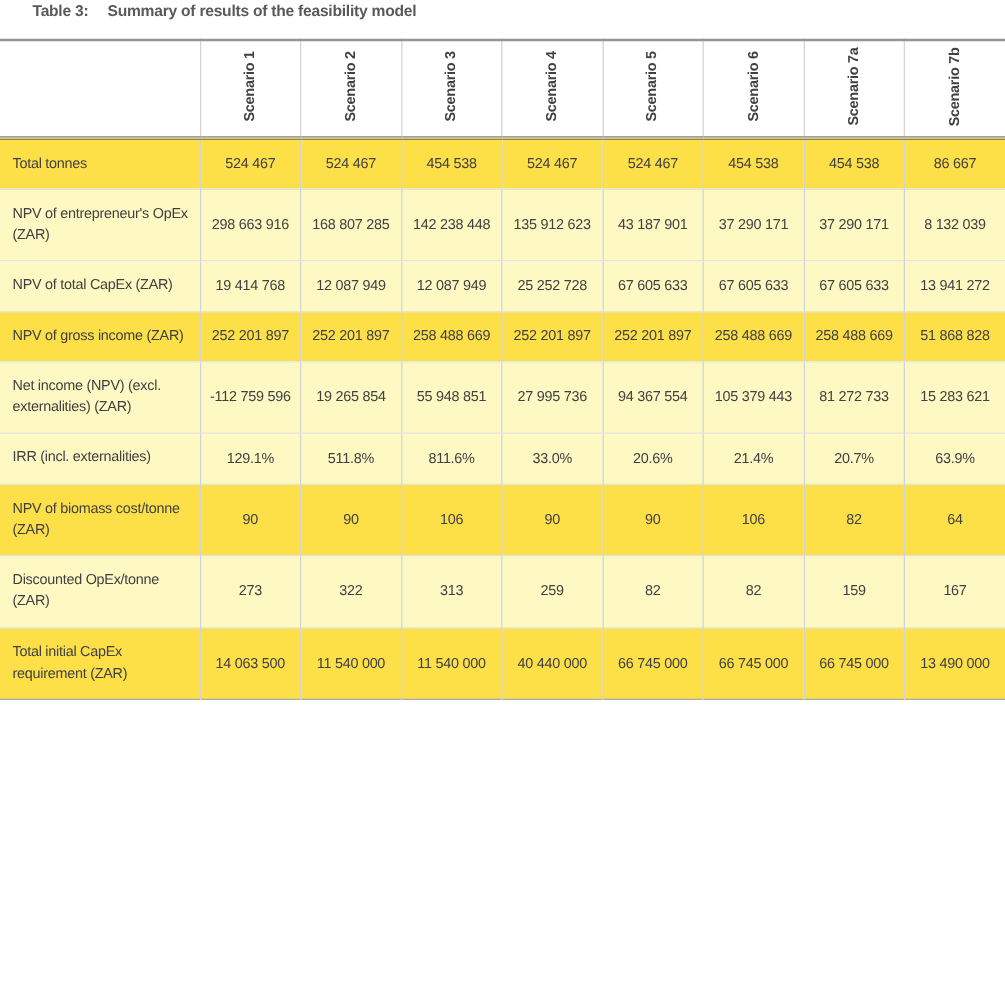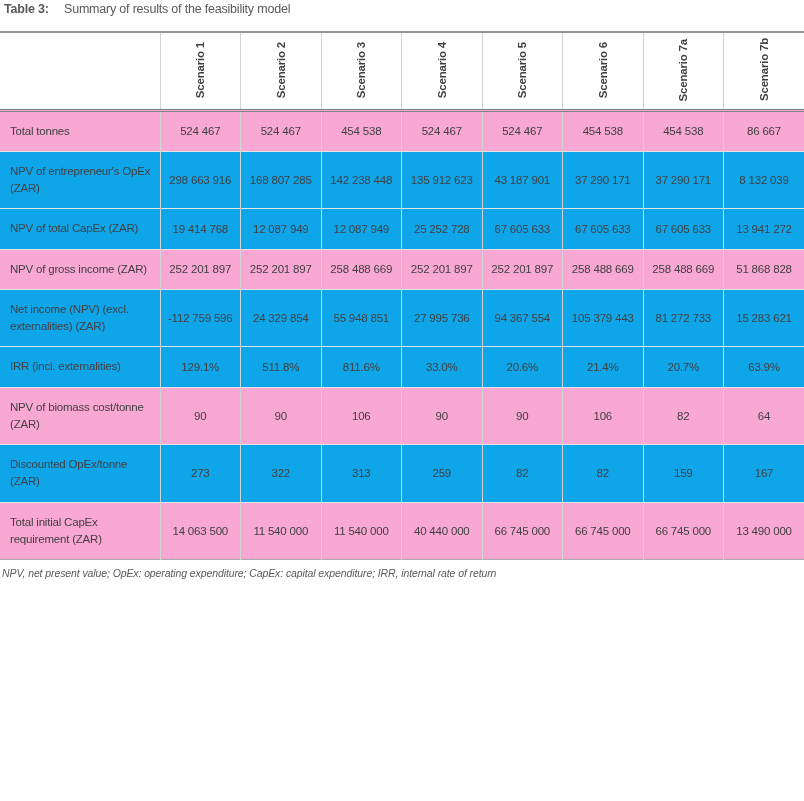--- a/index.html
+++ b/index.html
@@ -12,23 +12,24 @@
   }
   .page { width: 804px; height: 801px; background: #fff; }
 
   .caption {
     display: flex;
     align-items: baseline;
     padding: 2px 4px 0 4px;
     font-size: 12.5px;
     color: #58595b;
     letter-spacing: -0.2px;
+    margin-left: 22px;
   }
   .caption .cap-label { font-weight: bold; width: 60px; flex: 0 0 60px; }
-  .caption .cap-text { font-weight: normal; }
+  .caption .cap-text { font-weight: bold; }
 
   table.feas {
     width: 804px;
     margin-top: 15px;
     border-collapse: collapse;
     table-layout: fixed;
     border-top: 2px solid #939598;
     border-bottom: 1px solid #a7a9ac;
   }
   table.feas th, table.feas td {
@@ -50,22 +51,22 @@
     display: inline-block;
     writing-mode: vertical-rl;
     transform: rotate(180deg);
     font-weight: bold;
     font-size: 11.5px;
     color: #414042;
     letter-spacing: -0.2px;
     white-space: nowrap;
   }
 
-  tbody tr.odd  { background: #f9a8d4; }
-  tbody tr.even { background: #0ea5e9; }
+  tbody tr.odd  { background: #fde047; }
+  tbody tr.even { background: #fef9c3; }
   tbody tr + tr td { border-top: 1px solid #e2e3e4; }
 
   tbody td { padding: 11px 5px; }
   tbody td.label {
     text-align: left;
     padding-left: 10px;
     padding-right: 8px;
     line-height: 1.5;
     letter-spacing: -0.2px;
   }
@@ -159,21 +160,21 @@
           <td class="value">258 488 669</td>
           <td class="value">252 201 897</td>
           <td class="value">252 201 897</td>
           <td class="value">258 488 669</td>
           <td class="value">258 488 669</td>
           <td class="value">51 868 828</td>
         </tr>
         <tr class="even">
           <td class="label">Net income (NPV) (excl. externalities) (ZAR)</td>
           <td class="value">-112 759 596</td>
-          <td class="value">24 329 854</td>
+          <td class="value">19 265 854</td>
           <td class="value">55 948 851</td>
           <td class="value">27 995 736</td>
           <td class="value">94 367 554</td>
           <td class="value">105 379 443</td>
           <td class="value">81 272 733</td>
           <td class="value">15 283 621</td>
         </tr>
         <tr class="even">
           <td class="label">IRR (incl. externalities)</td>
           <td class="value">129.1%</td>
@@ -214,15 +215,14 @@
           <td class="value">11 540 000</td>
           <td class="value">40 440 000</td>
           <td class="value">66 745 000</td>
           <td class="value">66 745 000</td>
           <td class="value">66 745 000</td>
           <td class="value">13 490 000</td>
         </tr>
       </tbody>
   </table>
 
-  <div class="footnote">NPV, net present value; OpEx: operating expenditure; CapEx: capital expenditure; IRR, internal rate of return</div>
 
 </div>
 
 </body></html>

